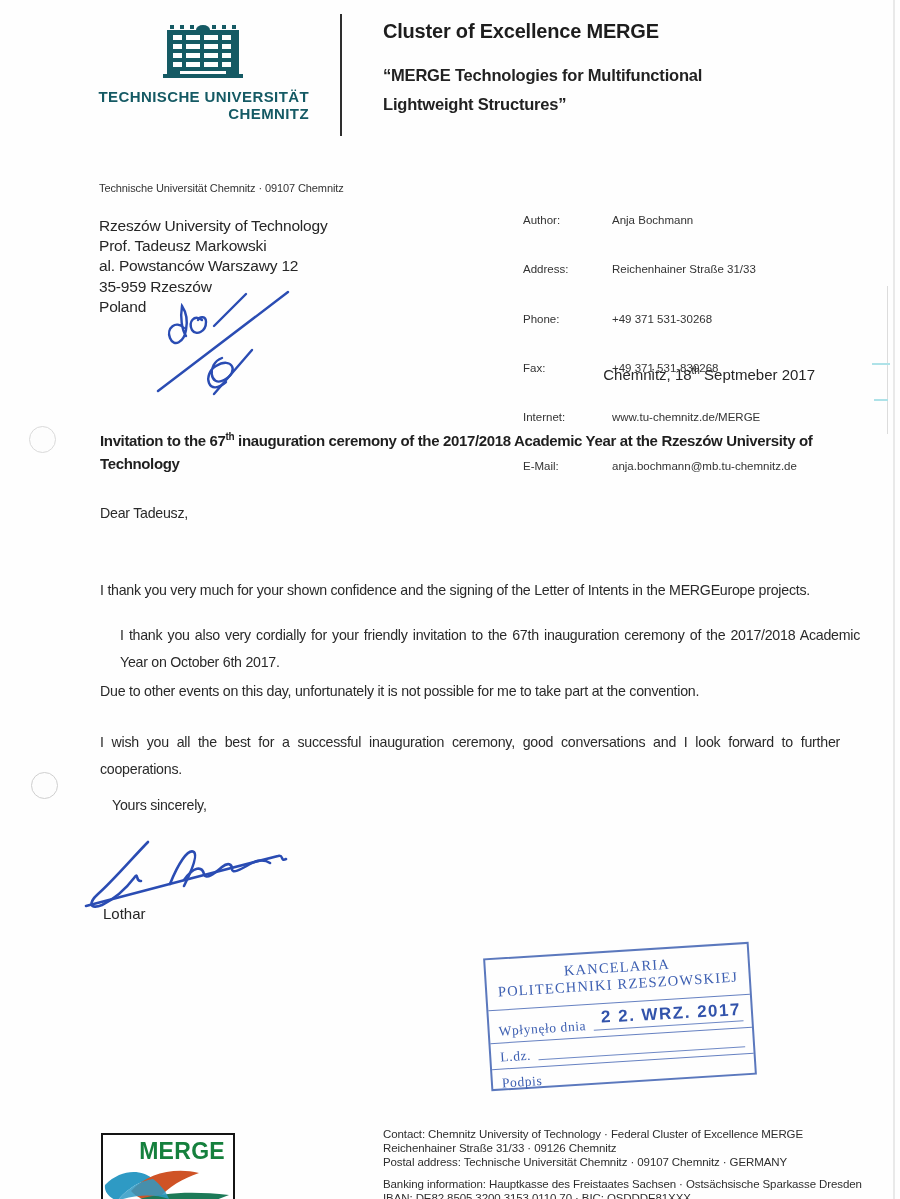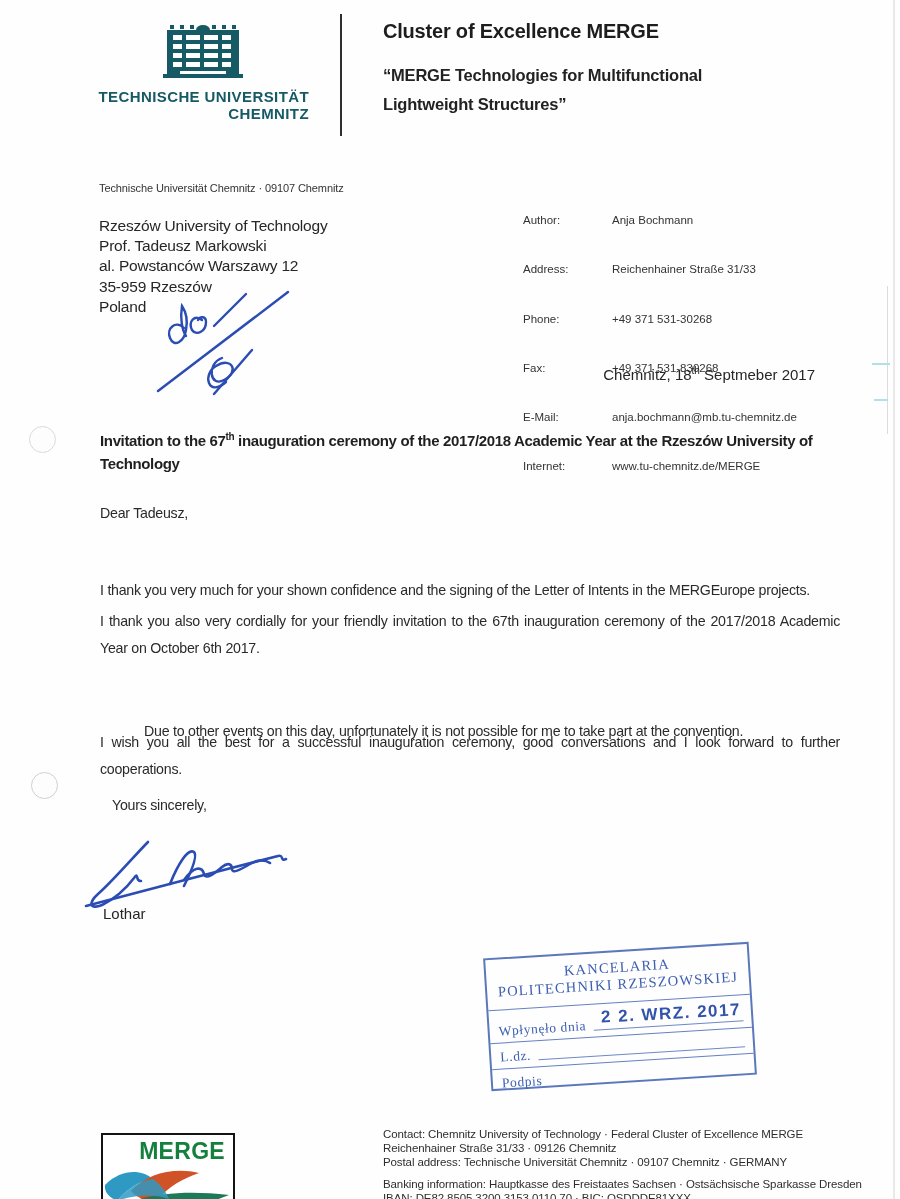--- a/index.html
+++ b/index.html
@@ -138,48 +138,48 @@
     </div>
     <div class="contact-row">
       <div class="contact-label">Phone:</div>
       <div>+49 371 531-30268</div>
     </div>
     <div class="contact-row">
       <div class="contact-label">Fax:</div>
       <div>+49 371 531-830268</div>
     </div>
     <div class="contact-row">
+      <div class="contact-label">Internet:</div>
+      <div>www.tu-chemnitz.de/MERGE</div>
+    </div>
+    <div class="contact-row">
       <div class="contact-label">E-Mail:</div>
       <div>anja.bochmann@mb.tu-chemnitz.de</div>
-    </div>
-    <div class="contact-row">
-      <div class="contact-label">Internet:</div>
-      <div>www.tu-chemnitz.de/MERGE</div>
     </div>
   </div>
 
   <svg class="pen-svg" width="180" height="120" viewBox="0 0 180 120">
     <g fill="none" stroke="#2a4cb3" stroke-width="2.4" stroke-linecap="round">
       <path d="M8,113 L138,14"></path>
       <path d="M34,50 C26,42 16,50 20,60 C24,70 34,64 36,52 C38,42 36,34 32,28 C30,40 32,52 36,58"></path>
       <path d="M52,42 C44,36 38,44 42,52 C46,58 56,54 56,44 C56,38 50,38 48,42"></path>
       <path d="M64,48 L96,16"></path>
       <path d="M76,104 C58,120 52,96 66,88 C82,78 90,94 74,102 C60,110 56,86 72,80"></path>
       <path d="M64,116 L102,72"></path>
     </g>
   </svg>
 
   <div class="dateline"><span>Chemnitz, 18</span><sup>th</sup><span> Septmeber 2017</span></div>
 
   <div class="subject"><span>Invitation to the 67</span><sup>th</sup><span> inauguration ceremony of the 2017/2018 Academic Year at the Rzeszów University of Technology</span></div>
 
   <div class="blk bodytext" style="top:500px;">Dear Tadeusz,</div>
   <div class="blk bodytext" style="top:577px;">I thank you very much for your shown confidence and the signing of the Letter of Intents in the MERGEurope projects.</div>
-  <div class="blk bodytext just" style="top:608px;">I thank you also very cordially for your friendly invitation to the 67th inauguration ceremony of the 2017/2018 Academic Year on October 6th 2017.</div>
-  <div class="blk bodytext" style="top:718px;margin-left:44px;">Due to other events on this day, unfortunately it is not possible for me to take part at the convention.</div>
+  <div class="blk bodytext just" style="top:622px;margin-left:20px;">I thank you also very cordially for your friendly invitation to the 67th inauguration ceremony of the 2017/2018 Academic Year on October 6th 2017.</div>
+  <div class="blk bodytext" style="top:678px;">Due to other events on this day, unfortunately it is not possible for me to take part at the convention.</div>
   <div class="blk bodytext just" style="top:729px;">I wish you all the best for a successful inauguration ceremony, good conversations and I look forward to further cooperations.</div>
   <div class="blk bodytext" style="top:792px;margin-left:12px;">Yours sincerely,</div>
 
   <svg class="sig-svg" width="215" height="78" viewBox="0 0 215 78">
     <g fill="none" stroke="#2a4cb3" stroke-width="2.6" stroke-linecap="round">
       <path d="M66,6 C54,18 30,46 16,58 C6,67 8,74 20,69 C34,62 46,50 52,42 C57,35 53,46 59,45"></path>
       <path d="M88,48 C96,28 106,12 112,16 C116,20 108,38 102,50"></path>
       <path d="M102,44 C112,30 120,30 122,38 C124,44 132,38 140,31 C146,26 150,28 150,33 C150,38 158,34 168,28 C176,23 184,24 188,27"></path>
       <path d="M4,70 C50,58 140,34 196,20 C202,18 198,26 204,23"></path>
     </g>

